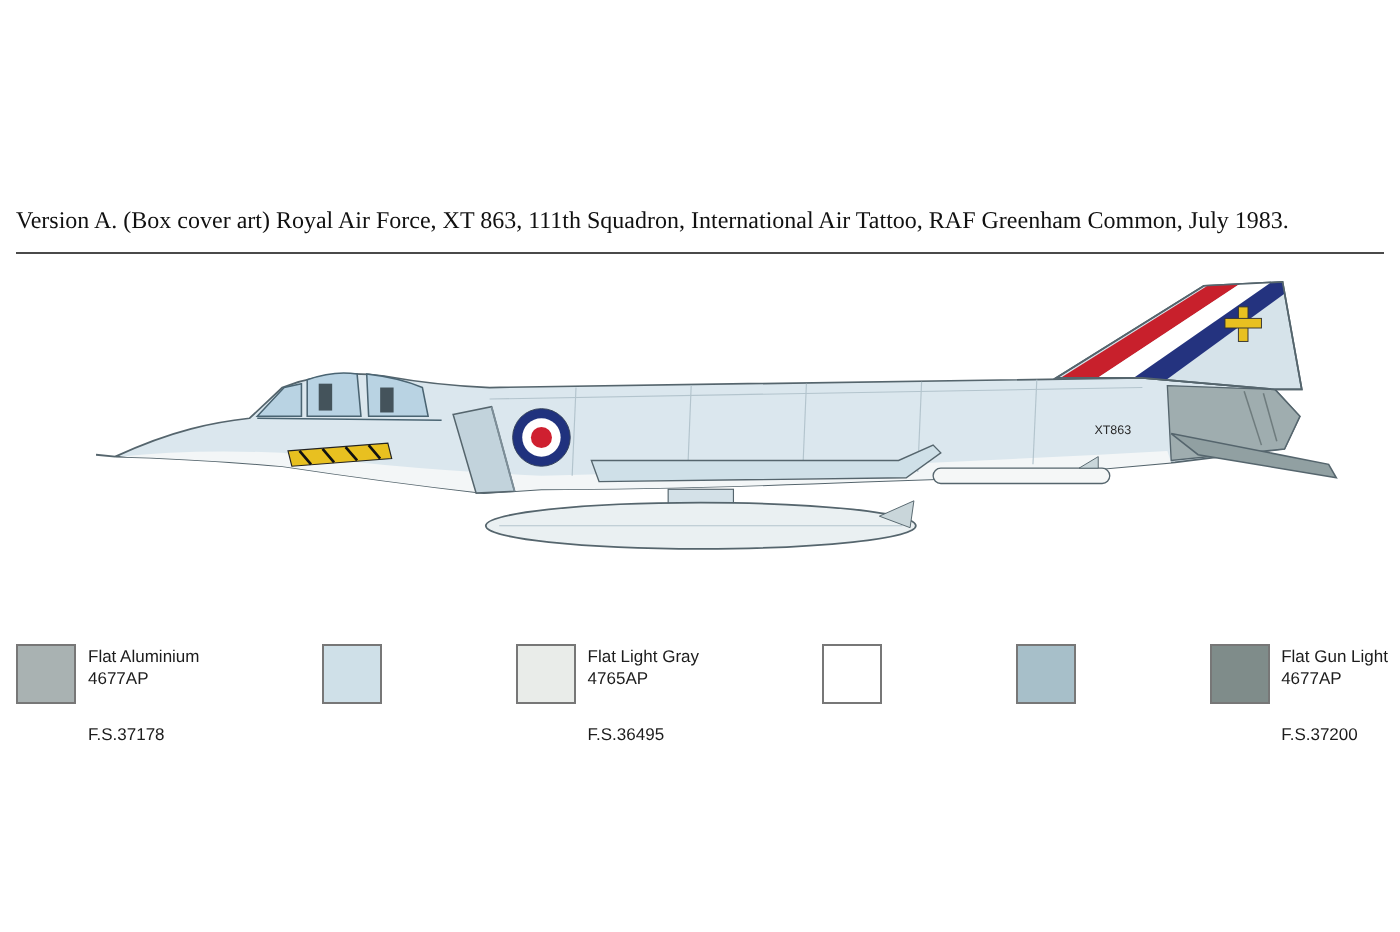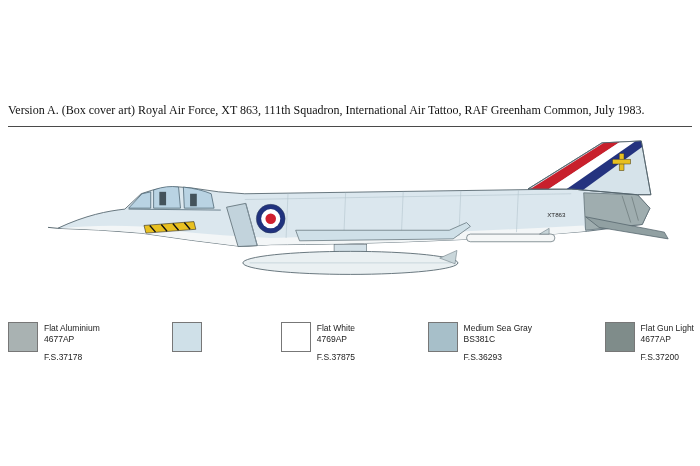--- a/index.html
+++ b/index.html
@@ -26,21 +26,21 @@
   .legend{
     position:absolute;left:8px;right:6px;top:322px;
     display:flex;justify-content:space-between;
   }
   .legend-item{display:flex;align-items:flex-start;}
   .swatch{
     width:30px;height:30px;border:1px solid #777;box-sizing:border-box;
     margin-right:6px;flex:0 0 auto;
   }
   .labels{font-size:8.5px;line-height:10.5px;padding-top:1px;}
-  .cfs{margin-top:8px;}
+  .cfs{margin-top:18px;}
 </style>
 </head>
 <body>
 
 <div class="caption">Version A. (Box cover art) Royal Air Force, XT 863, 111th Squadron, International Air Tattoo, RAF Greenham Common, July 1983.</div>
 <div class="caption-rule"></div>
 
 <div class="aircraft-wrap">
   <svg viewBox="0 0 650 195" width="624" height="192" xmlns="http://www.w3.org/2000/svg">
     <defs>
@@ -135,34 +135,32 @@
     <div class="labels">
       <div class="cname">Flat Aluminium</div>
       <div class="ccode">4677AP</div>
       <div class="cfs">F.S.37178</div>
     </div>
   </div>
   <div class="legend-item">
     <div class="swatch" style="background-color: rgb(207, 224, 232);"></div>
   </div>
   <div class="legend-item">
-    <div class="swatch" style="background-color: rgb(255, 255, 255);"></div>
+    <div class="swatch" style="background-color: rgb(233, 236, 233);"></div>
     <div class="labels">
-      <div class="cname">Flat White</div>
-      <div class="ccode">4769AP</div>
-      <div class="cfs">F.S.37875</div>
+      <div class="cname">Flat Light Gray</div>
+      <div class="ccode">4765AP</div>
+      <div class="cfs">F.S.36495</div>
     </div>
   </div>
   <div class="legend-item">
+    <div class="swatch" style="background-color: rgb(255, 255, 255);"></div>
+  </div>
+  <div class="legend-item">
     <div class="swatch" style="background-color: rgb(167, 191, 201);"></div>
-    <div class="labels">
-      <div class="cname">Medium Sea Gray</div>
-      <div class="ccode">BS381C</div>
-      <div class="cfs">F.S.36293</div>
-    </div>
   </div>
   <div class="legend-item">
     <div class="swatch" style="background-color: rgb(127, 140, 138);"></div>
     <div class="labels">
       <div class="cname">Flat Gun Light</div>
       <div class="ccode">4677AP</div>
       <div class="cfs">F.S.37200</div>
     </div>
   </div>
 </div>

